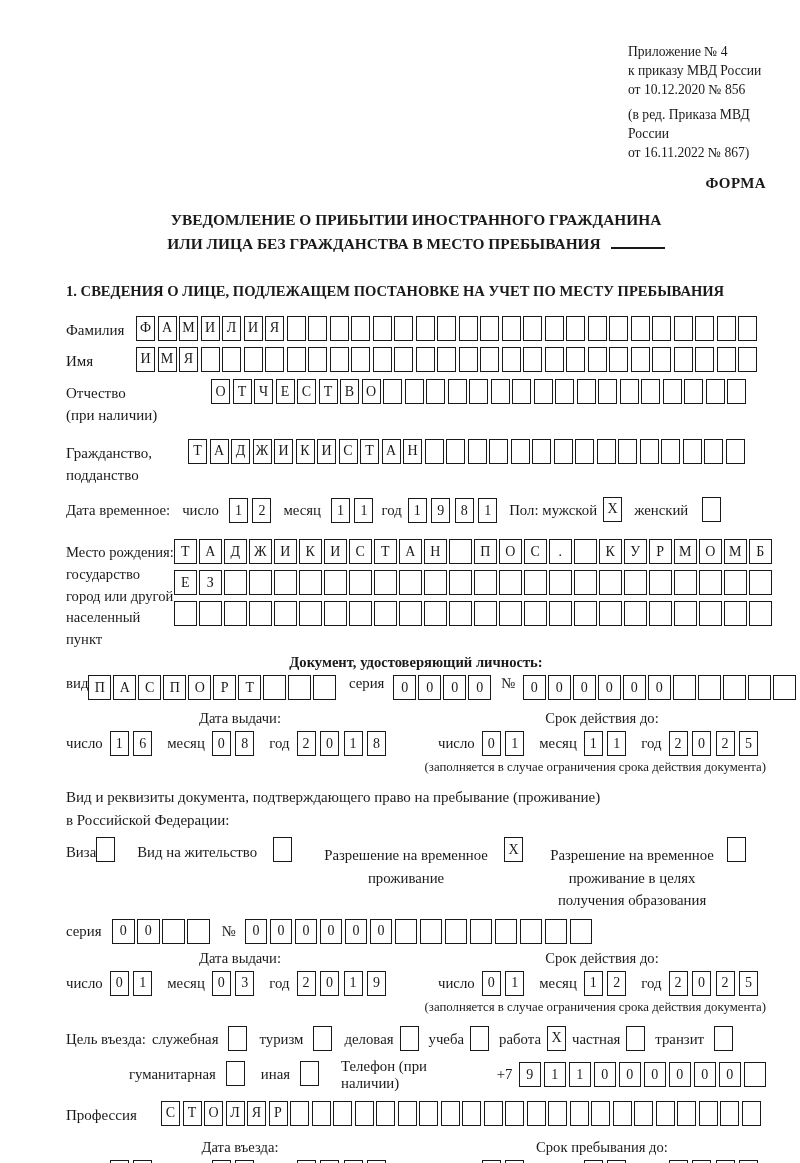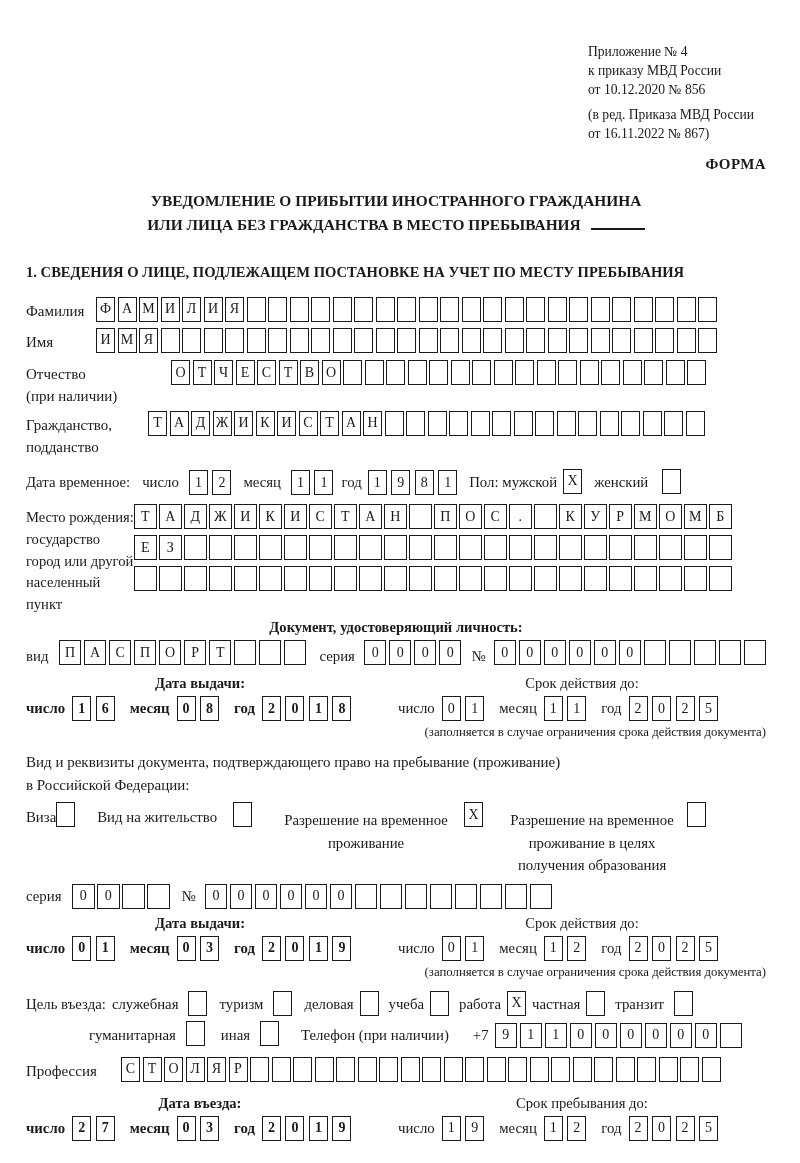--- a/index.html
+++ b/index.html
@@ -1,20 +1,20 @@
 <!DOCTYPE html>
 <html style="--ink: #1a1a1a; --paper: #ffffff;"><head>
 <meta charset="utf-8">
 <style>
   :root { --ink:#1a1a1a; --paper:#ffffff; }
   * { margin:0; padding:0; box-sizing:border-box; }
   body { background:#e8e8e8; font-family:"Liberation Serif","DejaVu Serif",serif; }
   .page {
     width:800px; height:1163px; margin:0 auto; background:var(--paper);
-    color:var(--ink); padding:42px 34px 16px 26px; position:relative; overflow:hidden;
+    color:var(--ink); padding:42px 34px 16px 66px; position:relative; overflow:hidden;
   }
   
   .annex { margin-left:562px; font-size:13.6px; line-height:1.4; }
   .annex .grp2 { margin-top:6px; }
   .forma { text-align:right; font-weight:bold; font-size:15px; margin-top:13px; letter-spacing:.4px; }
   
   .title { text-align:center; font-weight:bold; font-size:15.4px; line-height:1.55; margin-top:16px; }
   .uline { display:inline-block; width:54px; border-bottom:2.2px solid var(--ink); height:13px; margin-left:10px; }
   .sec-head { font-weight:bold; font-size:14.6px; margin-top:27px; }
   
@@ -27,21 +27,21 @@
     flex:none; width:19px; height:25px; border:1.7px solid var(--ink);
     display:flex; align-items:center; justify-content:center;
     font-size:14px; background:var(--paper);
   }
   .cells.w .cell { width:22.5px; }
   .cells.date { gap:4.5px; }
   .cell.chk { display:inline-flex; vertical-align:middle; margin-top:-3px; }
   .boxrows .cells { margin-bottom:6px; }
   
   .dcols { display:flex; margin-top:10px; }
-  .dcol.left { width:348px; margin-right:24px;font-weight:bold; }
+  .dcol.left { width:348px; margin-right:24px; }
   .dcol.right { flex:1; }
   .dhead { text-align:center; font-size:14.6px; margin-bottom:4px; }
   .dline { display:flex; align-items:center; }
   .dl { font-size:14.8px; margin-right:7px; }
   .dl.ml { margin-left:15px; }
   .note { text-align:right; font-size:12.8px; margin-top:4px; }
   
   .il { font-size:14.8px; }
   .mr6{margin-right:6px;} .mr10{margin-right:10px;} .mr12{margin-right:12px;} .ml12{margin-left:12px;} .ml8{margin-left:8px;}
   .opts { display:flex; align-items:flex-start; margin-top:9px; }
@@ -169,21 +169,21 @@
         <span class="cell"></span>
         <span class="cell"></span>
         <span class="cell"></span>
         <span class="cell"></span>
         <span class="cell"></span>
         <span class="cell"></span>
         <span class="cell"></span>
       </div>
   </div>
 
-  <div class="frow" style="margin-top:3px">
+  <div class="frow" style="margin-top:12px">
     <div class="lab w122">
       <div>Гражданство,</div>
       <div>подданство</div>
     </div>
     <div class="cells">
         <span class="cell">Т</span>
         <span class="cell">А</span>
         <span class="cell">Д</span>
         <span class="cell">Ж</span>
         <span class="cell">И</span>
@@ -229,21 +229,21 @@
         <span class="cell">9</span>
         <span class="cell">8</span>
         <span class="cell">1</span>
       </span>
     <span class="il ml12 mr6">Пол: мужской</span>
     <span class="cell chk">X</span>
     <span class="il ml12" style="margin-right:14px">женский</span>
     <span class="cell chk"></span>
   </div>
 
-  <div class="frow" style="margin-top:9px">
+  <div class="frow" style="margin-top:16px">
     <div class="lab-block w108">
       <div>Место рождения:</div>
       <div>государство</div>
       <div>город или другой</div>
       <div>населенный пункт</div>
     </div>
     <div class="boxrows">
       <div class="cells w">
           <span class="cell">Т</span>
           <span class="cell">А</span>
@@ -320,21 +320,21 @@
           <span class="cell"></span>
           <span class="cell"></span>
           <span class="cell"></span>
           <span class="cell"></span>
         </div>
     </div>
   </div>
 
   <div style="text-align:center; font-weight:bold; font-size:14.6px; margin-top:4px">Документ, удостоверяющий личность:</div>
 
-  <div class="frow" style="margin-top:4px; align-items:flex-end">
+  <div class="frow" style="margin-top:4px; align-items:flex-start">
     <span class="il" style="width:48px">вид</span>
     <span class="cells w">
         <span class="cell">П</span>
         <span class="cell">А</span>
         <span class="cell">С</span>
         <span class="cell">П</span>
         <span class="cell">О</span>
         <span class="cell">Р</span>
         <span class="cell">Т</span>
         <span class="cell"></span>

